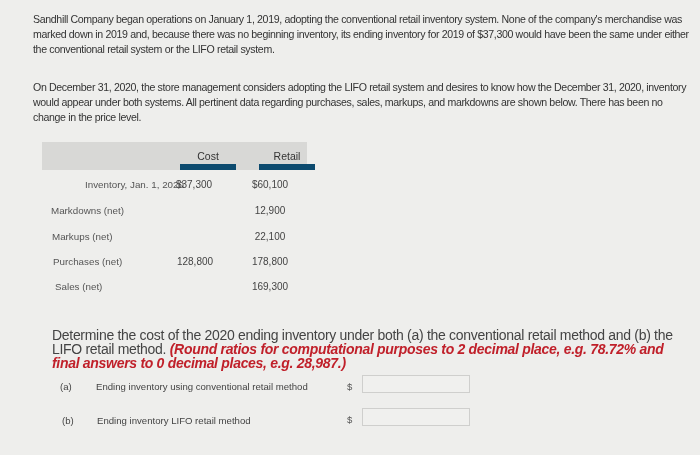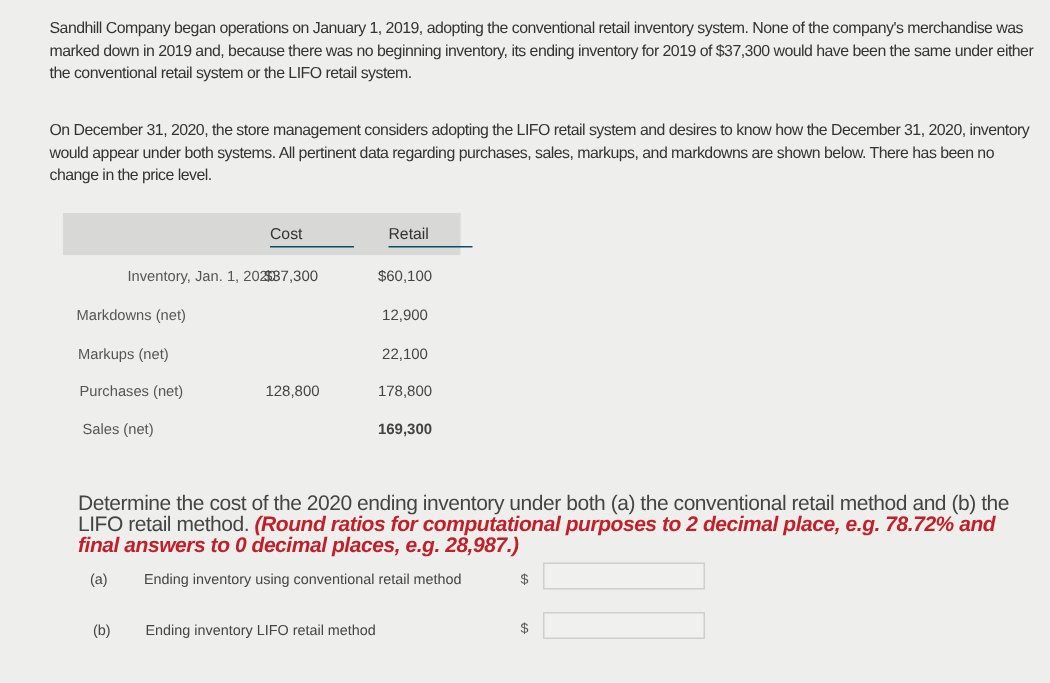--- a/index.html
+++ b/index.html
@@ -15,22 +15,22 @@
     font-size:10.6px; line-height:15px; letter-spacing:-0.35px;
     color:#333;
   }
   #p1 { top:12px; }
   #p2 { top:80px; }
   .table-header {
     position:absolute; left:42px; top:142px; width:265px; height:28px;
     background:#d8d8d6;
   }
   .col-head {
-    position:absolute; top:150px; font-size:10.5px; color:#333; 
-    border-bottom:1px solid #0c4a6e; padding-bottom:2px;
+    position:absolute; top:150px; font-size:10.5px; color:#333; text-align:center;
+    border-bottom:6px solid #0c4a6e; padding-bottom:2px;
   }
   #h-cost { left:180px; width:56px; }
   #h-retail { left:259px; width:56px; }
   .row-label { position:absolute; font-size:9.8px; color:#555; }
   .cell { position:absolute; font-size:10px; color:#444; text-align:center; width:60px; }
   .instr {
     position:absolute; left:52px; top:328px; width:630px;
     font-size:14px; line-height:14px; letter-spacing:-0.3px; color:#444;
   }
   .instr .red { color:#c0202a; font-style:italic; font-weight:bold; }
@@ -59,21 +59,21 @@
 <div class="cell" style="left:240px;top:205px;">12,900</div>
 
 <div class="row-label" style="left:52px;top:231px;">Markups (net)</div>
 <div class="cell" style="left:240px;top:231px;">22,100</div>
 
 <div class="row-label" style="left:53px;top:256px;text-align:center;">Purchases (net)</div>
 <div class="cell" style="left:165px;top:256px;">128,800</div>
 <div class="cell" style="left:240px;top:256px;">178,800</div>
 
 <div class="row-label" style="left:55px;top:281px;">Sales (net)</div>
-<div class="cell" style="left:240px;top:281px;font-weight:bold;">169,300</div>
+<div class="cell" style="left:240px;top:281px;">169,300</div>
 
 <div class="instr">
   <span>Determine the cost of the 2020 ending inventory under both (a) the conventional retail method and (b) the LIFO retail method. </span><span class="red">(Round ratios for computational purposes to 2 decimal place, e.g. 78.72% and final answers to 0 decimal places, e.g. 28,987.)</span>
 </div>
 
 <div class="ans-label" style="left:60px;top:381px;">(a)</div>
 <div class="ans-label" style="left:96px;top:381px;">Ending inventory using conventional retail method</div>
 <div class="dollar" style="left:347px;top:381px;">$</div>
 <input class="ans-input" style="left: 362px; top: 375px;" value="">
 

